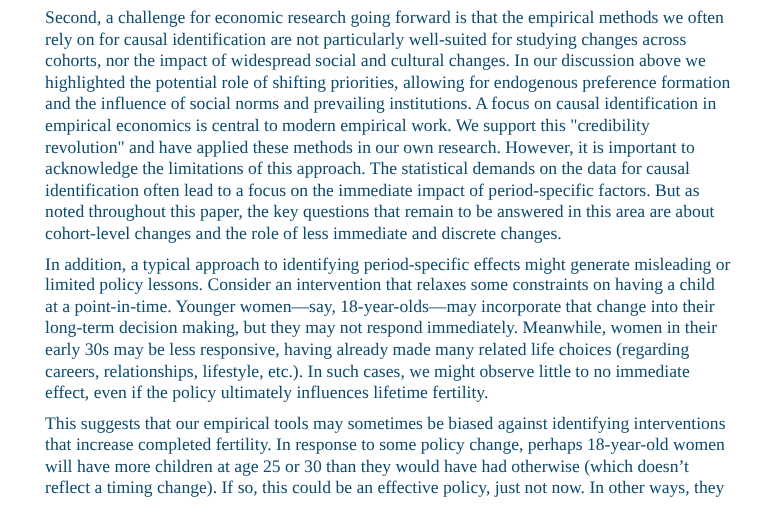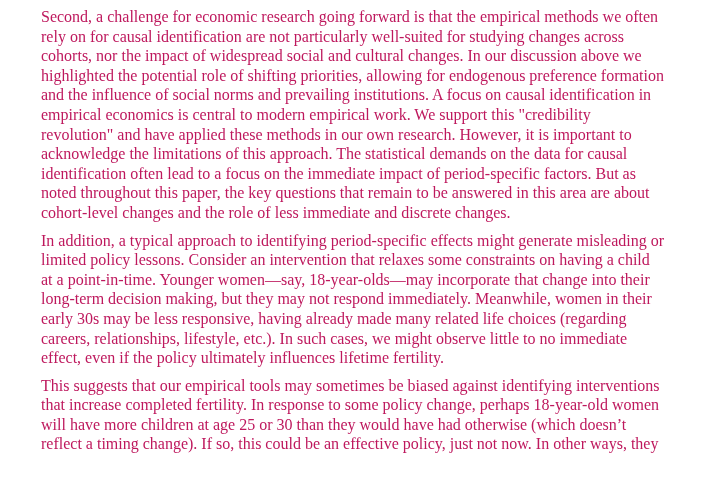--- a/index.html
+++ b/index.html
@@ -11,21 +11,21 @@
     width: 710px;
     height: 479px;
     overflow: hidden;
   }
   .page {
     box-sizing: border-box;
     width: 710px;
     height: 479px;
     padding: 7px 20px 0 41px;
     background: #ffffff;
-    color: #be185d;
+    color: #0c4a6e;
     font-family: "Liberation Serif", "DejaVu Serif", serif;
     font-size: 16px;
     line-height: 19.6px;
   }
   .text-block {
     width: 649px;
   }
   p.para {
     margin: 0 0 8px 0;
     padding: 0;

